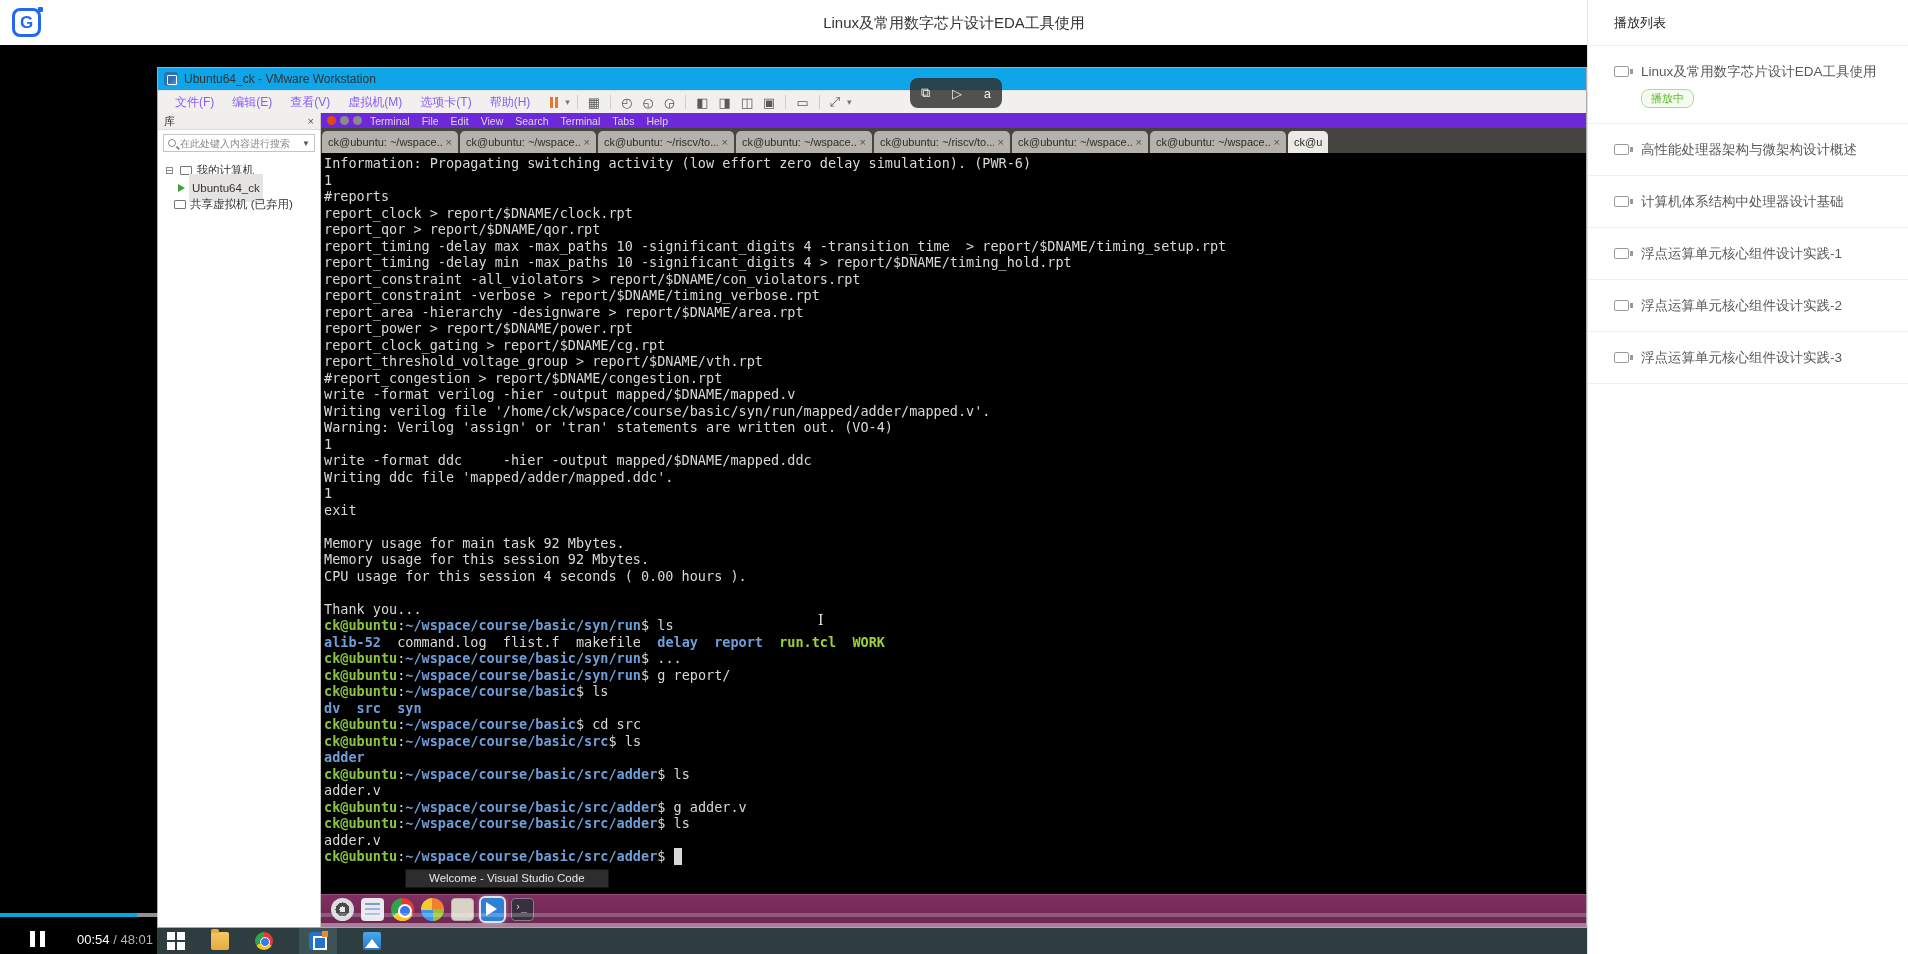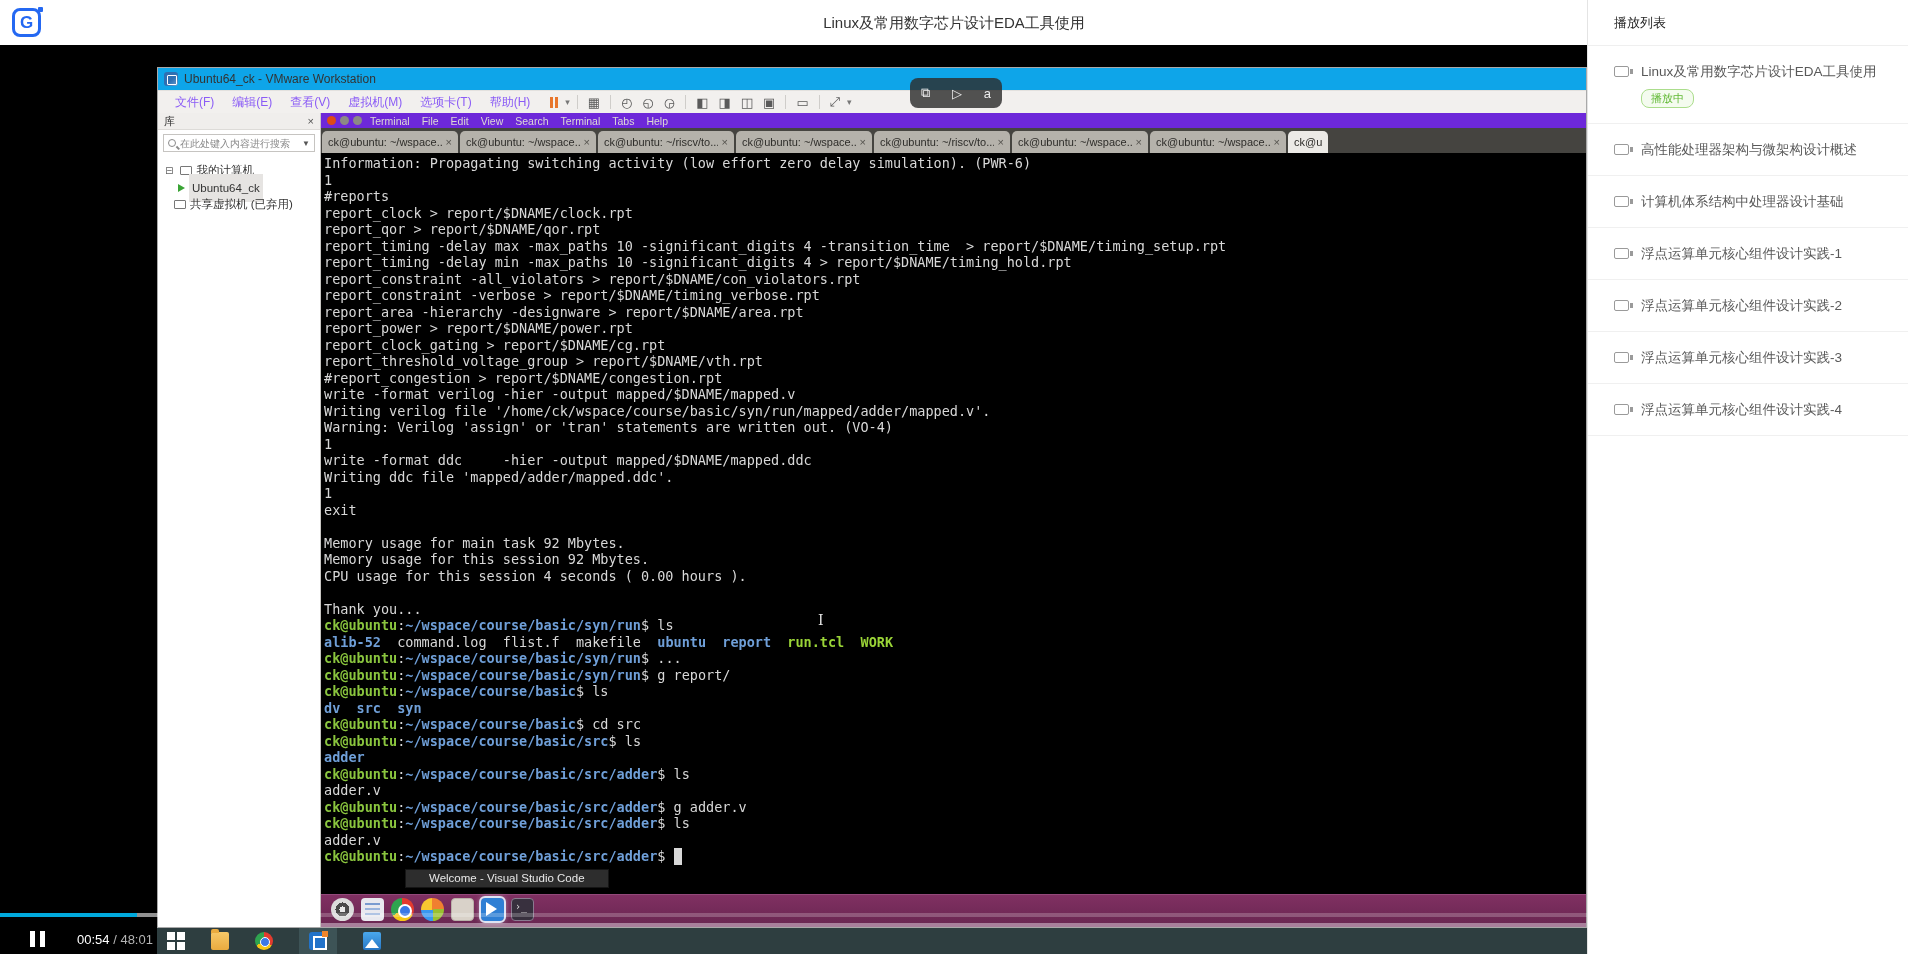--- a/index.html
+++ b/index.html
@@ -281,21 +281,21 @@
               <div class="term-line"><span class="c-w">Writing ddc file 'mapped/adder/mapped.ddc'.</span></div>
               <div class="term-line"><span class="c-w">1</span></div>
               <div class="term-line"><span class="c-w">exit</span></div>
               <div class="term-line">&nbsp;</div>
               <div class="term-line"><span class="c-w">Memory usage for main task 92 Mbytes.</span></div>
               <div class="term-line"><span class="c-w">Memory usage for this session 92 Mbytes.</span></div>
               <div class="term-line"><span class="c-w">CPU usage for this session 4 seconds ( 0.00 hours ).</span></div>
               <div class="term-line">&nbsp;</div>
               <div class="term-line"><span class="c-w">Thank you...</span></div>
               <div class="term-line"><span class="c-g">ck@ubuntu</span><span class="c-w">:</span><span class="c-b">~/wspace/course/basic/syn/run</span><span class="c-w">$ ls</span></div>
-              <div class="term-line"><span class="c-b">alib-52</span><span class="c-w">  command.log  flist.f  makefile  </span><span class="c-b">ubuntu</span><span class="c-w">  </span><span class="c-b">report</span><span class="c-w">  </span><span class="c-gn">run.tcl</span><span class="c-w">  </span><span class="c-gn">WORK</span></div>
+              <div class="term-line"><span class="c-b">alib-52</span><span class="c-w">  command.log  flist.f  makefile  </span><span class="c-b">delay</span><span class="c-w">  </span><span class="c-b">report</span><span class="c-w">  </span><span class="c-gn">run.tcl</span><span class="c-w">  </span><span class="c-gn">WORK</span></div>
               <div class="term-line"><span class="c-g">ck@ubuntu</span><span class="c-w">:</span><span class="c-b">~/wspace/course/basic/syn/run</span><span class="c-w">$ ...</span></div>
               <div class="term-line"><span class="c-g">ck@ubuntu</span><span class="c-w">:</span><span class="c-b">~/wspace/course/basic/syn/run</span><span class="c-w">$ g report/</span></div>
               <div class="term-line"><span class="c-g">ck@ubuntu</span><span class="c-w">:</span><span class="c-b">~/wspace/course/basic</span><span class="c-w">$ ls</span></div>
               <div class="term-line"><span class="c-b">dv  src  syn</span></div>
               <div class="term-line"><span class="c-g">ck@ubuntu</span><span class="c-w">:</span><span class="c-b">~/wspace/course/basic</span><span class="c-w">$ cd src</span></div>
               <div class="term-line"><span class="c-g">ck@ubuntu</span><span class="c-w">:</span><span class="c-b">~/wspace/course/basic/src</span><span class="c-w">$ ls</span></div>
               <div class="term-line"><span class="c-b">adder</span></div>
               <div class="term-line"><span class="c-g">ck@ubuntu</span><span class="c-w">:</span><span class="c-b">~/wspace/course/basic/src/adder</span><span class="c-w">$ ls</span></div>
               <div class="term-line"><span class="c-w">adder.v</span></div>
               <div class="term-line"><span class="c-g">ck@ubuntu</span><span class="c-w">:</span><span class="c-b">~/wspace/course/basic/src/adder</span><span class="c-w">$ g adder.v</span></div>
@@ -385,22 +385,16 @@
           <div>
             <div class="pl-label">浮点运算单元核心组件设计实践-2</div>
           </div>
         </div>
         <div class="pl-item">
           <span class="pl-ic"></span>
           <div>
             <div class="pl-label">浮点运算单元核心组件设计实践-3</div>
           </div>
         </div>
-        <div class="pl-item">
-          <span class="pl-ic"></span>
-          <div>
-            <div class="pl-label">浮点运算单元核心组件设计实践-4</div>
-          </div>
-        </div>
       </div>
   </div>
 
 </div>
 
 </body></html>

